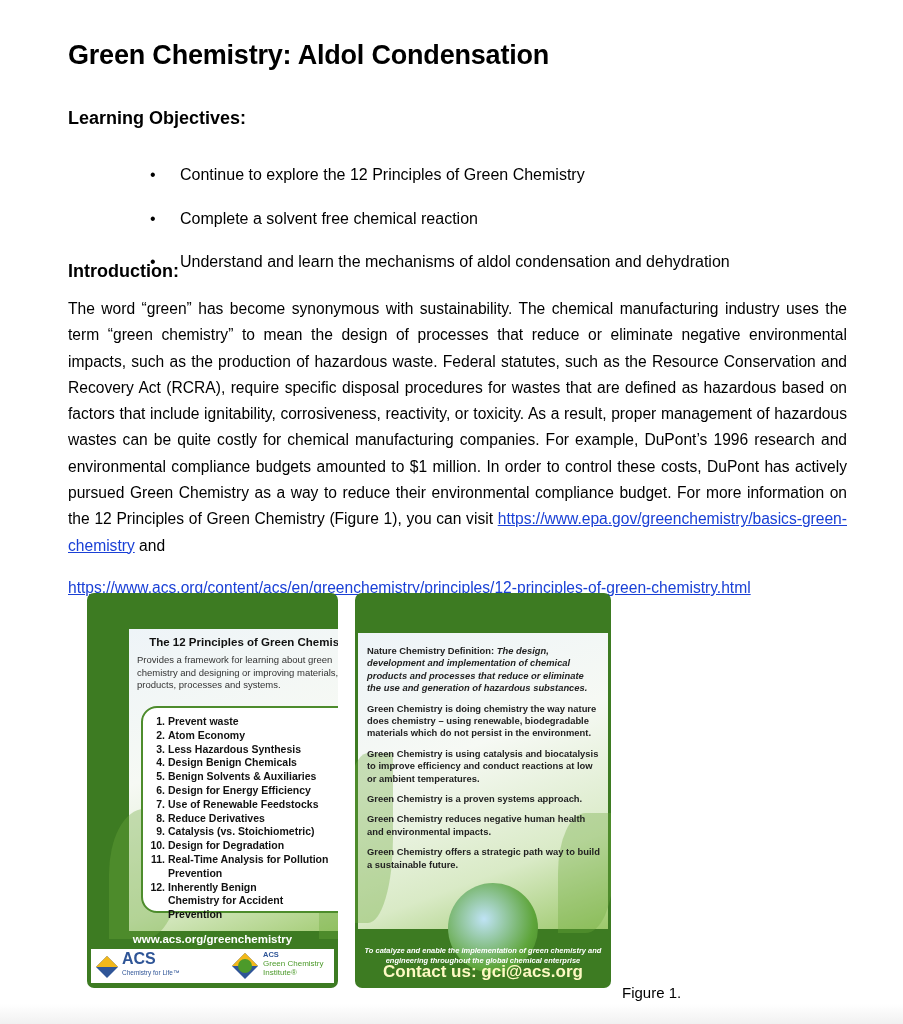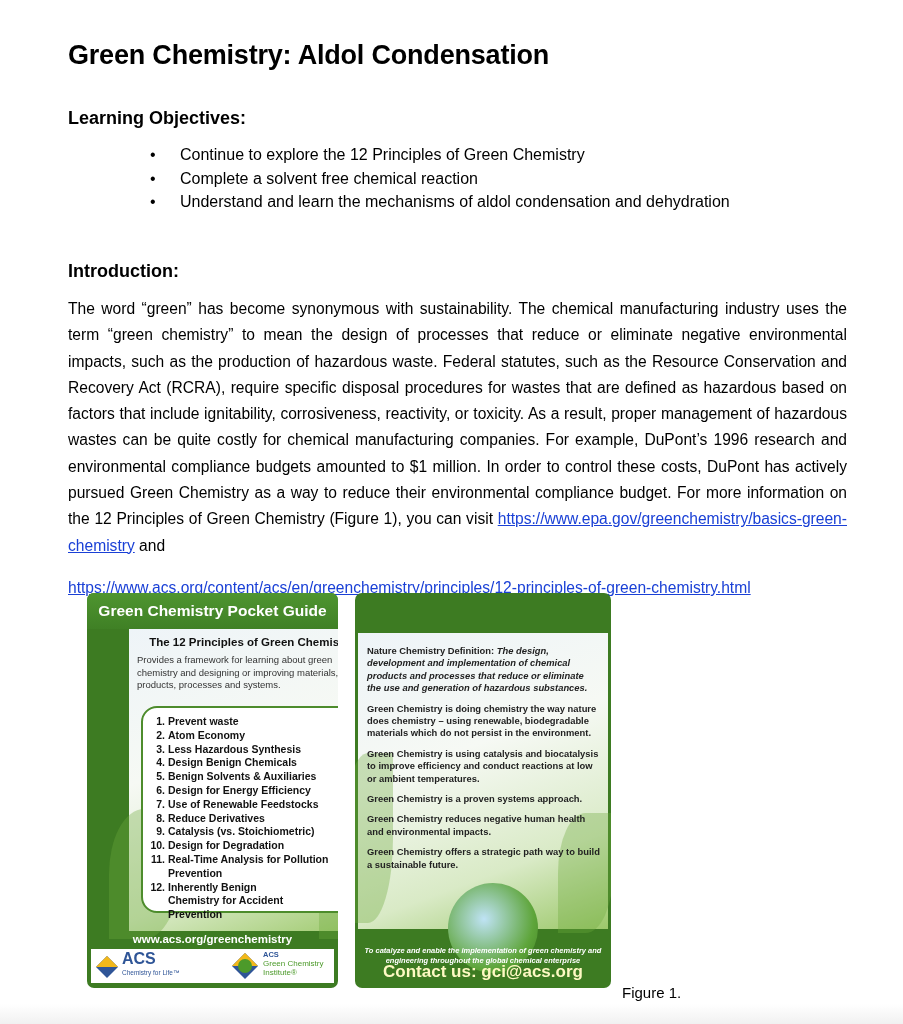--- a/index.html
+++ b/index.html
@@ -2,21 +2,21 @@
 <html><head>
 <meta charset="utf-8">
 <style>
   * { box-sizing: border-box; margin: 0; padding: 0; }
   html, body { width: 903px; height: 1024px; background: #ffffff; overflow: hidden; }
   body { font-family: "Liberation Sans", "DejaVu Sans", sans-serif; color: #000; position: relative; }
   .page { position: absolute; left: 0; top: 0; width: 903px; height: 1024px; }
   .title { position: absolute; left: 68px; top: 40px; font-size: 27px; font-weight: bold; letter-spacing: -0.2px; }
   .h2 { position: absolute; left: 68px; font-size: 18px; font-weight: bold; }
   .obj-list { position: absolute; left: 150px; top: 143px; list-style: none; font-size: 16px; line-height: 23.5px; }
-  .obj-list li { position: relative; padding-left: 30px; }
+  .obj-list li { position: relative; padding-left: 30px; margin-top: 20px; }
   .obj-list li::before { content: "\2022"; position: absolute; left: 0; top: 0; font-size: 16px; }
   .intro { position: absolute; left: 68px; top: 296px; width: 779px; font-size: 15.6px; line-height: 26.3px; text-align: justify; }
   .intro a { color: #1a40d6; text-decoration: underline; }
   .last-line { text-align-last: justify; display: block; margin-top: 16px; }
   .card { position: absolute; border-radius: 7px; overflow: hidden; background: #3d7b22; }
   .card-head { background: linear-gradient(#4f9530, #3f8025); color: #fff; font-weight: bold; text-align: center; }
   .card-body { position: absolute; background: linear-gradient(160deg, #eef4f8 0%, #f6f9f4 40%, #d9eac6 75%, #9cc86a 100%); }
   .sub-h { font-weight: bold; font-size: 11.5px; text-align: center; color: #111; }
   .small { font-size: 9.5px; color: #333; line-height: 12.5px; }
   .box { position: absolute; background: #fff; border: 2px solid #4d8c2c; border-radius: 16px; }
@@ -44,21 +44,20 @@
   <ul class="obj-list">
     <li>Continue to explore the 12 Principles of Green Chemistry</li>
     <li>Complete a solvent free chemical reaction</li>
     <li>Understand and learn the mechanisms of aldol condensation and dehydration</li>
   </ul>
 
   <h2 class="h2" style="top:261px;">Introduction:</h2>
   <p class="intro"><span>The word “green” has become synonymous with sustainability. The chemical manufacturing industry uses the term “green chemistry” to mean the design of processes that reduce or eliminate negative environmental impacts, such as the production of hazardous waste. Federal statutes, such as the Resource Conservation and Recovery Act (RCRA), require specific disposal procedures for wastes that are defined as hazardous based on factors that include ignitability, corrosiveness, reactivity, or toxicity. As a result, proper management of hazardous wastes can be quite costly for chemical manufacturing companies. For example, DuPont’s 1996 research and environmental compliance budgets amounted to $1 million. In order to control these costs, DuPont has actively pursued Green Chemistry as a way to reduce their environmental compliance budget. For more information on the 12 Principles of Green Chemistry (Figure 1), you can visit</span> <a>https://www.epa.gov/greenchemistry/basics-green-chemistry</a> <span>and</span><span class="last-line"><a>https://www.acs.org/content/acs/en/greenchemistry/principles/12-principles-of-green-chemistry.html</a></span></p>
 
   <div class="card" style="left:87px; top:593px; width:251px; height:395px;">
-    <div class="card-head" style="height:36px; line-height:36px; font-size:15.5px;">Green Chemistry Pocket Guide</div>
     <div class="card-body" style="left:3px; top:36px; width:245px; height:302px;margin-left:39px;">
       <div class="deco-leaf" style="left:-20px; top:180px; width:70px; height:130px;"></div>
       <div class="deco-leaf" style="left:190px; top:200px; width:60px; height:110px;"></div>
       <div class="sub-h" style="margin-top:7px;">The 12 Principles of Green Chemistry</div>
       <div class="small" style="padding:6px 10px 0 8px;">Provides a framework for learning about green chemistry and designing or improving materials, products, processes and systems.</div>
       <div class="box" style="left:12px; top:77px; width:222px; height:207px;">
         <ul class="plist" style="padding:7px 0 0 5px;">
           <li>
               <span class="n">1.</span>
               <span>Prevent waste</span>

